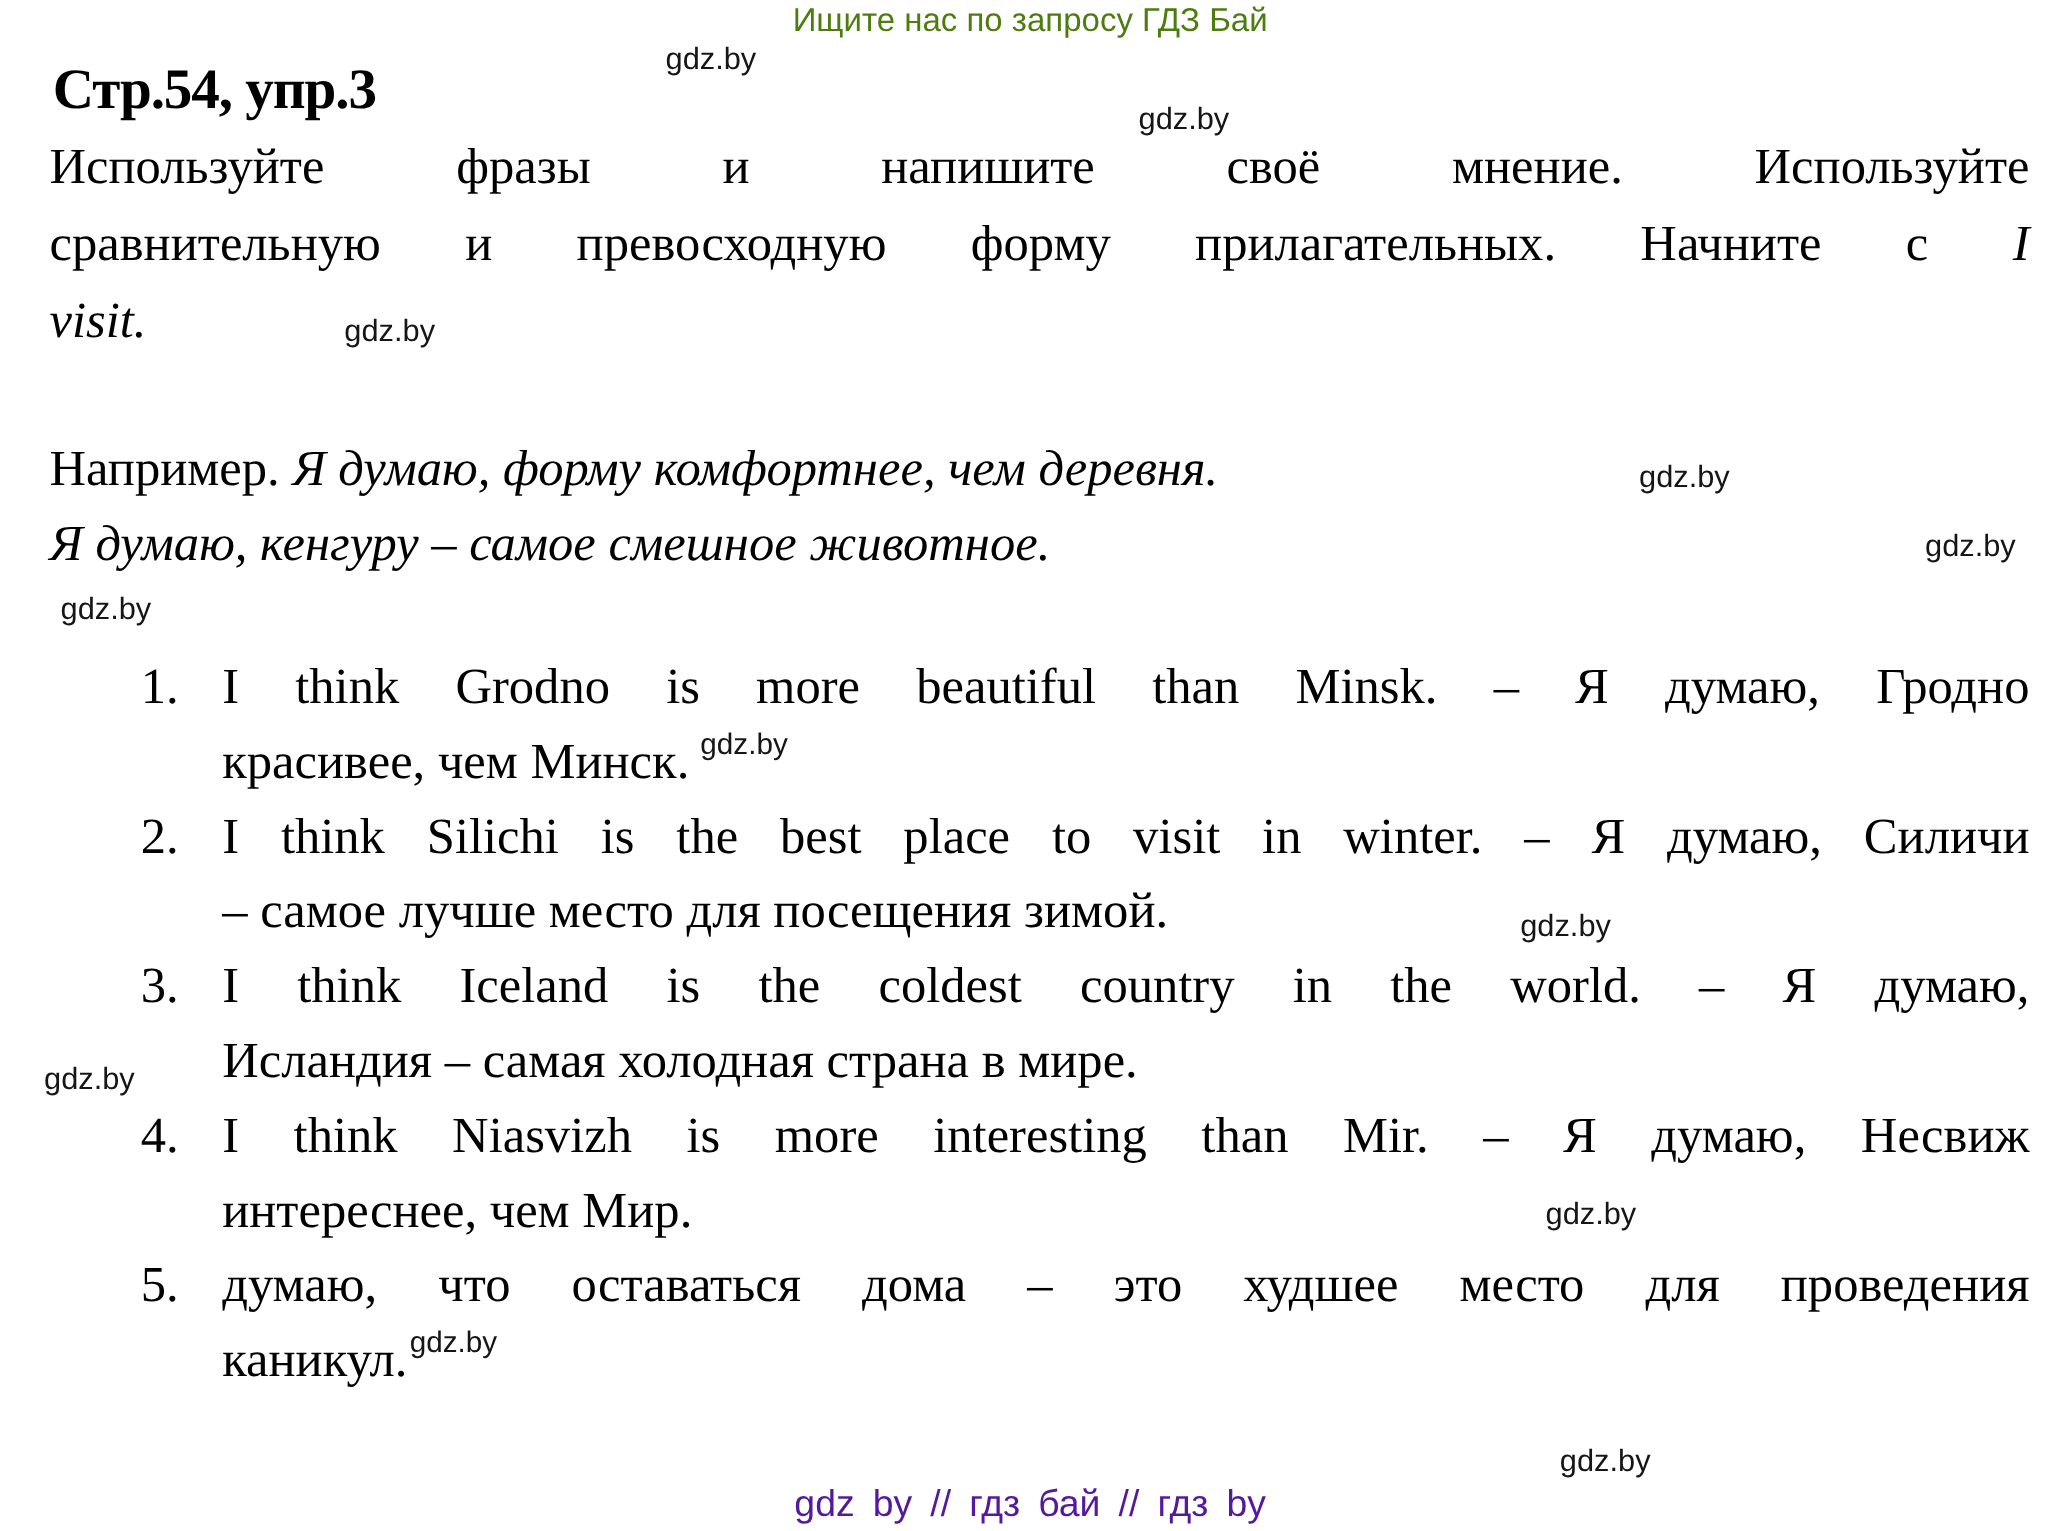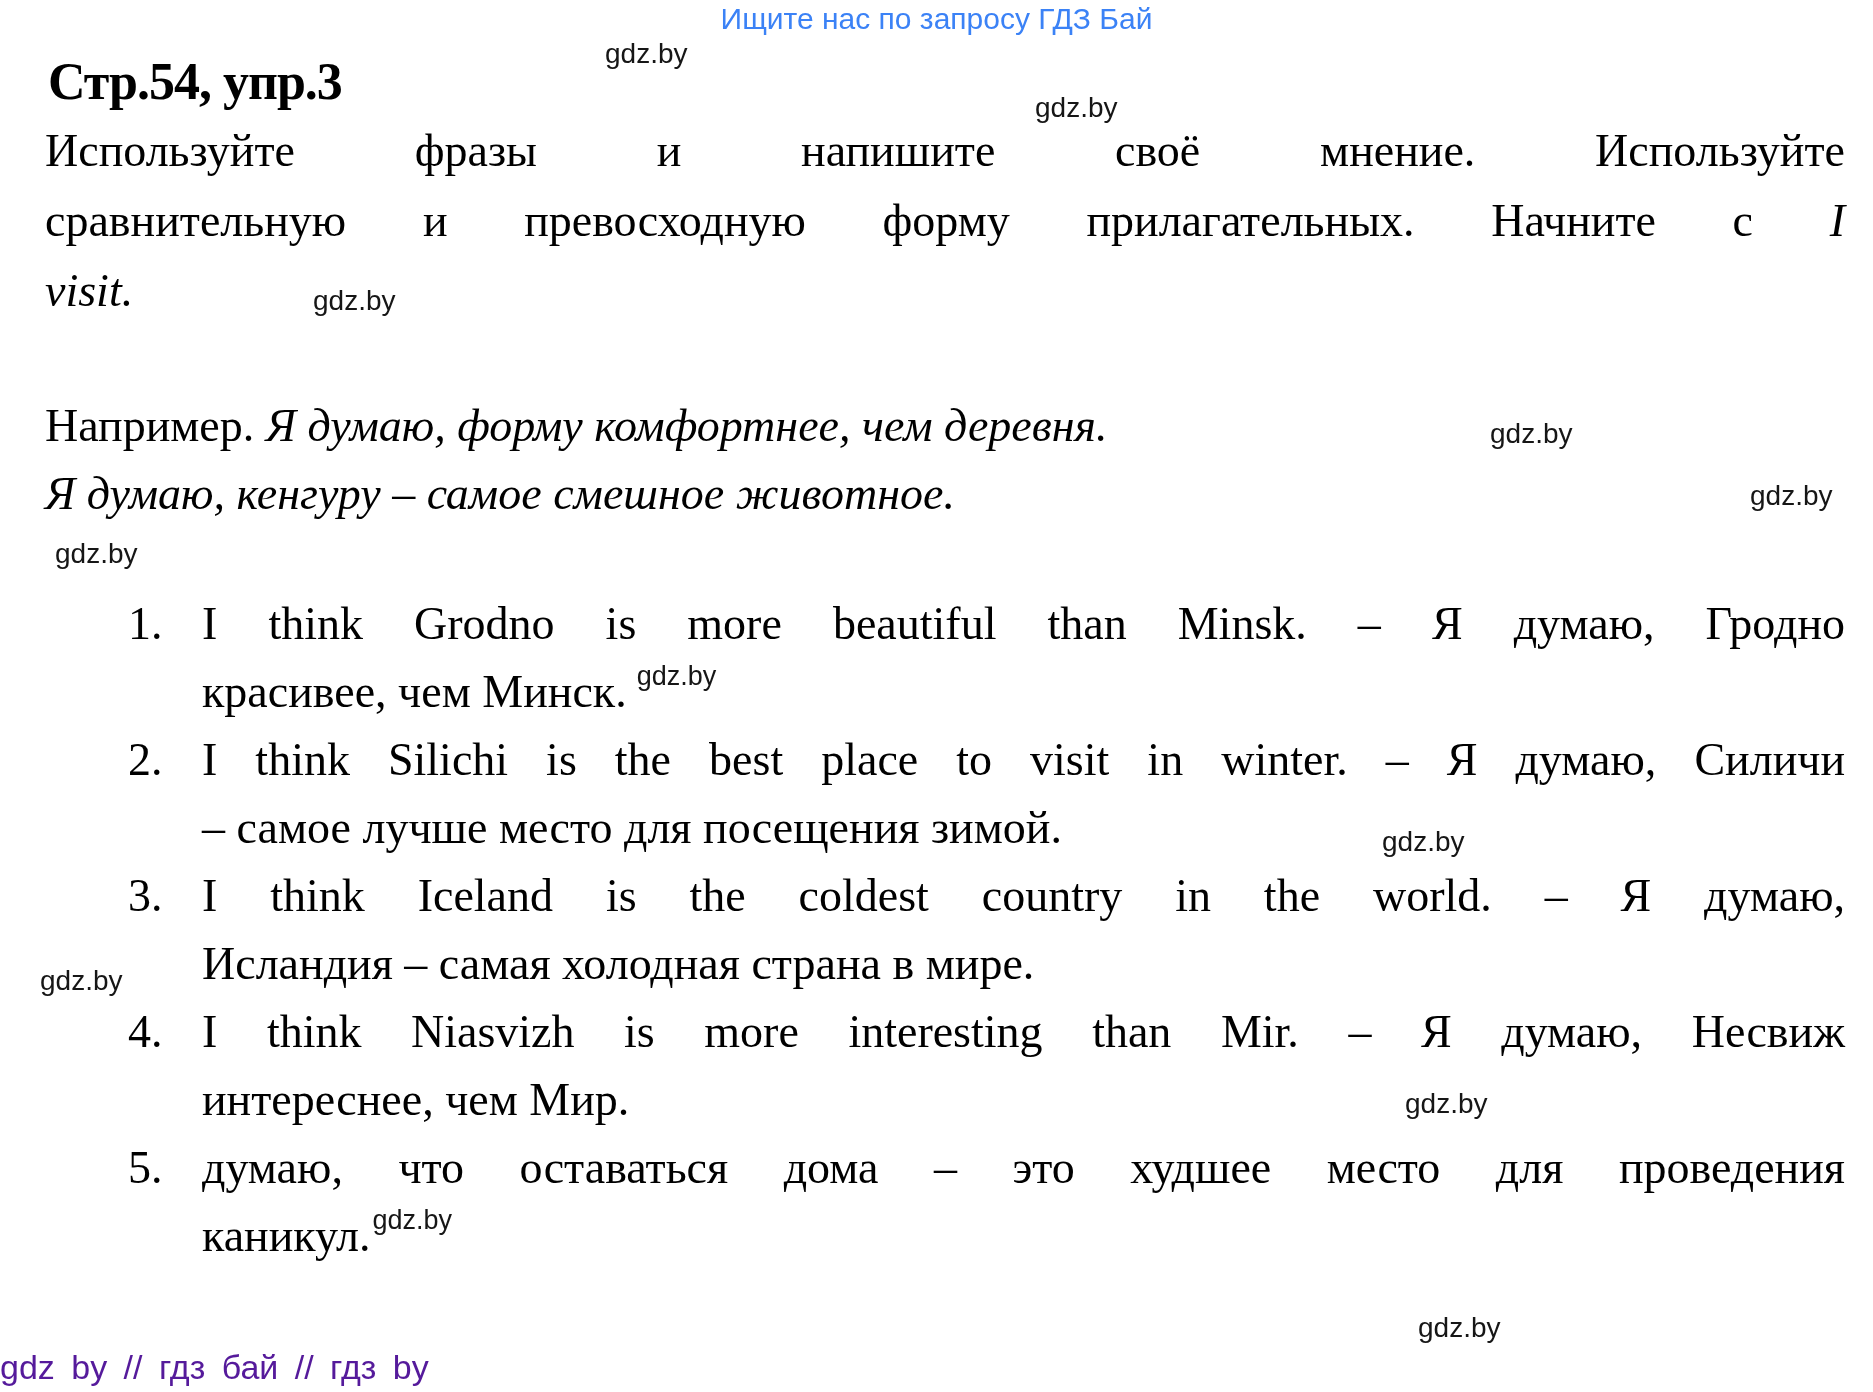--- a/index.html
+++ b/index.html
@@ -54,32 +54,32 @@
     font-size: 27px;
     color: #161616;
     vertical-align: 22px;
     margin-left: 10px;
     line-height: 0;
   }
   
   .footer {
     position: absolute;
     top: 1348px; left: 0; right: 0;
-    text-align: left;
+    text-align: center;
     font-family: "Liberation Sans", sans-serif;
     font-size: 34px;
     word-spacing: 7px;
   }
 </style>
 </head>
 <body>
 
 <div class="page">
 
-  <div class="promo" style="color: #3b82f6;">Ищите нас по запросу ГДЗ Бай</div>
+  <div class="promo" style="color: #4d7c0f;">Ищите нас по запросу ГДЗ Бай</div>
 
   <span class="wm" style="left:605px;  top:38px;">gdz.by</span>
   <span class="wm" style="left:1035px; top:92px;">gdz.by</span>
   <span class="wm" style="left:313px;  top:285px;">gdz.by</span>
   <span class="wm" style="left:1490px; top:418px;">gdz.by</span>
   <span class="wm" style="left:1750px; top:480px;">gdz.by</span>
   <span class="wm" style="left:55px;   top:538px;">gdz.by</span>
   <span class="wm" style="left:1382px; top:826px;">gdz.by</span>
   <span class="wm" style="left:40px;   top:965px;">gdz.by</span>
   <span class="wm" style="left:1405px; top:1088px;">gdz.by</span>

